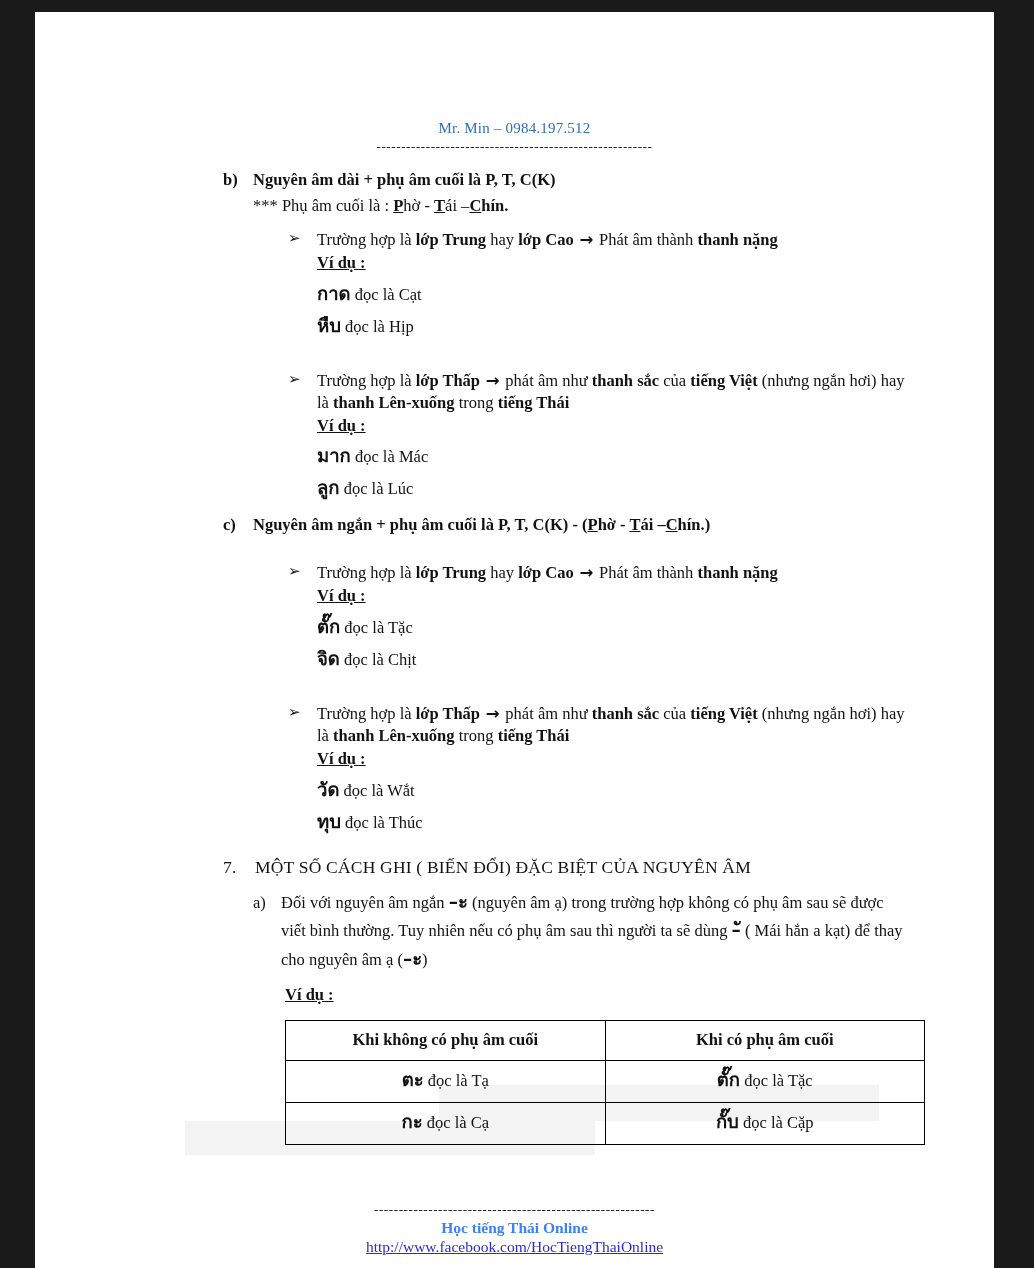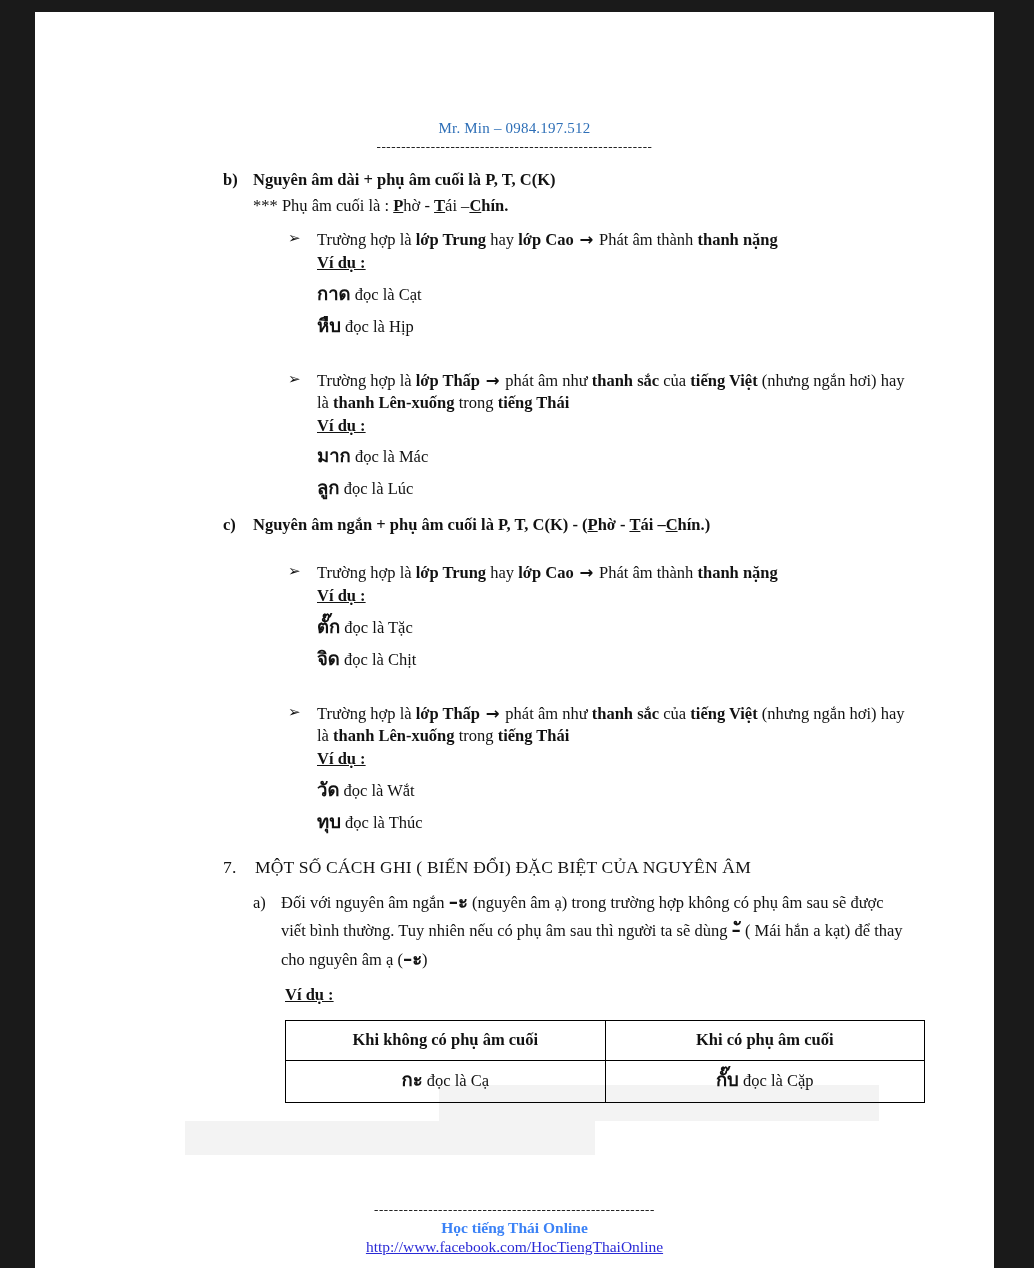--- a/index.html
+++ b/index.html
@@ -279,20 +279,24 @@
     </div>
 
     <div class="tbl-wrap">
       <table class="examples">
         <tbody>
             <tr>
           <td class="head">Khi không có phụ âm cuối</td>
           <td class="head">Khi có phụ âm cuối</td>
         </tr>
         <tr>
+          <td><span class="thai">ตะ</span><span> đọc là Tạ</span></td>
+          <td><span class="thai">ตั๊ก</span><span> đọc là Tặc</span></td>
+        </tr>
+        <tr>
           <td><span class="thai">กะ</span><span> đọc là Cạ</span></td>
           <td><span class="thai">กั๊บ</span><span> đọc là Cặp</span></td>
         </tr>
       </tbody>
         </table>
     </div>
 
     <div class="ghost-box" style="left:404px;top:916px;width:440px;height:36px;"></div>
     <div class="ghost-box" style="left:150px;top:952px;width:410px;height:34px;"></div>
 

